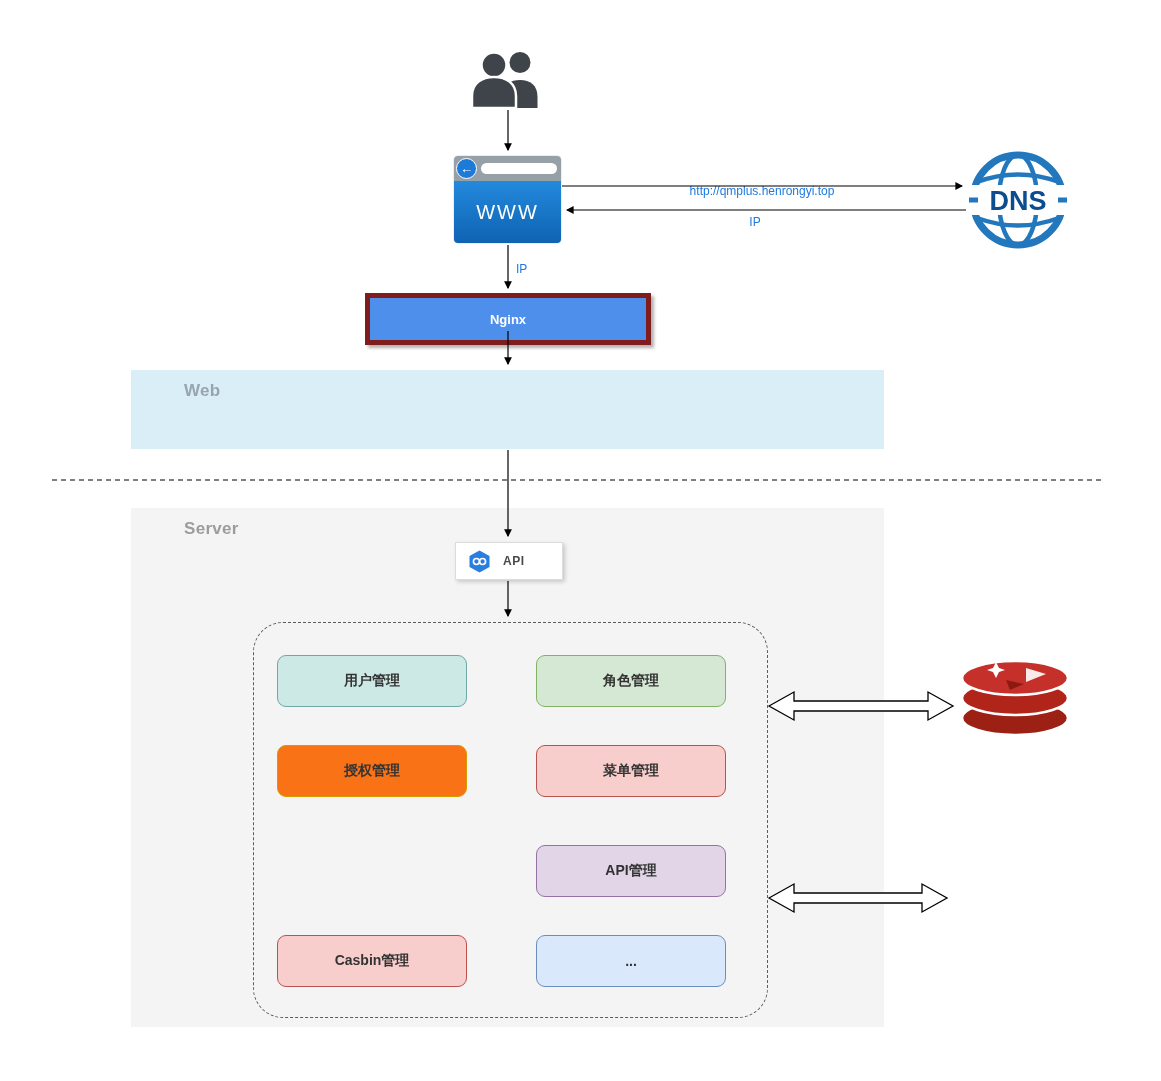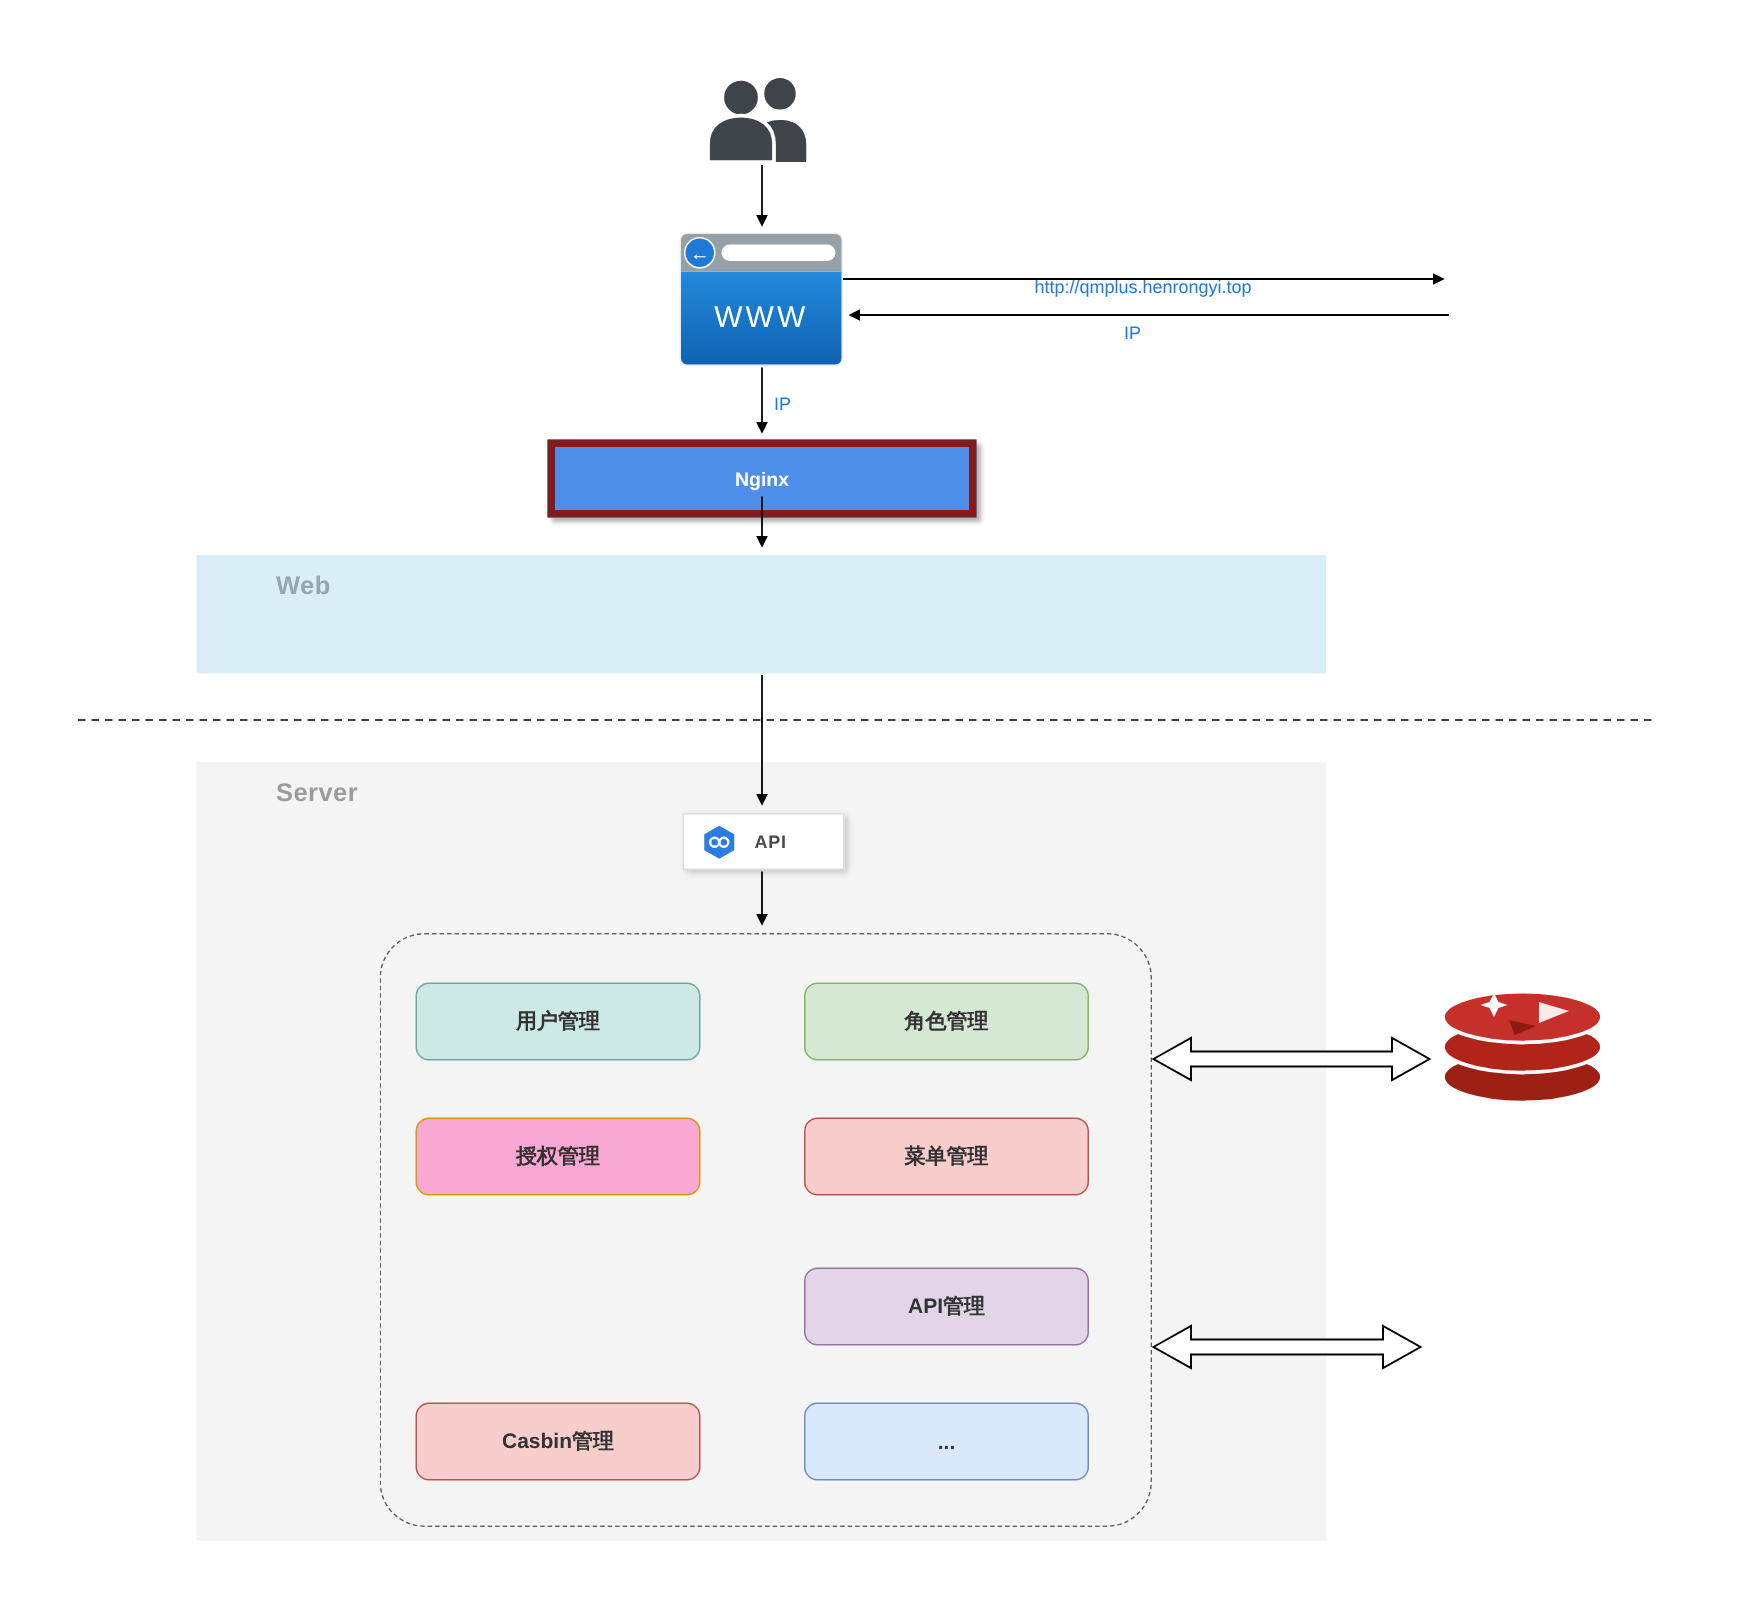--- a/index.html
+++ b/index.html
@@ -69,37 +69,49 @@
   </div>
 
   <div class="abs browser">
     <div class="browser-bar">
       <div class="back-btn">←</div>
       <div class="address-bar"></div>
     </div>
     <div class="browser-body">WWW</div>
   </div>
 
+  <div class="abs" style="left:968px; top:150px; width:100px; height:100px;">
+    <svg viewBox="0 0 100 100" width="100" height="100">
+      <circle cx="50" cy="50" r="45" fill="#fff" stroke="#2277bd" stroke-width="7"></circle>
+      <ellipse cx="50" cy="50" rx="19" ry="45" fill="none" stroke="#2277bd" stroke-width="4.5"></ellipse>
+      <path d="M9,32 Q50,17 91,32" fill="none" stroke="#2277bd" stroke-width="4.5"></path>
+      <path d="M9,68 Q50,83 91,68" fill="none" stroke="#2277bd" stroke-width="4.5"></path>
+      <rect x="-4" y="35" width="108" height="30" fill="#fff"></rect>
+      <line x1="1" y1="50" x2="10" y2="50" stroke="#2277bd" stroke-width="5"></line>
+      <line x1="90" y1="50" x2="99" y2="50" stroke="#2277bd" stroke-width="5"></line>
+      <text x="50" y="60" text-anchor="middle" font-size="27" font-weight="bold" fill="#0b4d8f">DNS</text>
+    </svg>
+  </div>
 
   <div class="abs nginx">Nginx</div>
 
   <div class="abs api-box">
     <svg viewBox="0 0 26 26" width="25" height="25">
       <polygon points="13,1.5 23.4,7.4 23.4,18.6 13,24.5 2.6,18.6 2.6,7.4" fill="#2a7de1"></polygon>
       <circle cx="9.8" cy="13" r="3.1" fill="none" stroke="#fff" stroke-width="1.7"></circle>
       <circle cx="16.2" cy="13" r="3.1" fill="none" stroke="#fff" stroke-width="1.7"></circle>
     </svg>
     <span class="api-label">API</span>
   </div>
 
   <div class="abs group"></div>
 
   <div class="module" style="left: 277px; top: 655px; background: rgb(204, 233, 230); border-color: rgb(111, 168, 163);">用户管理</div>
   <div class="module" style="left: 536px; top: 655px; background: rgb(213, 232, 212); border-color: rgb(130, 179, 102);">角色管理</div>
-  <div class="module" style="left: 277px; top: 745px; background: #f9a8d4; border-color: rgb(215, 155, 0);">授权管理</div>
+  <div class="module" style="left: 277px; top: 745px; background: #f97316; border-color: rgb(215, 155, 0);">授权管理</div>
   <div class="module" style="left: 536px; top: 745px; background: rgb(248, 206, 204); border-color: rgb(184, 84, 80);">菜单管理</div>
   <div class="module" style="left: 536px; top: 845px; background: rgb(225, 213, 231); border-color: rgb(150, 115, 166);">API管理</div>
   <div class="module" style="left: 277px; top: 935px; background: rgb(248, 206, 204); border-color: rgb(184, 84, 80);">Casbin管理</div>
   <div class="module" style="left: 536px; top: 935px; background: rgb(218, 232, 252); border-color: rgb(108, 142, 191);">...</div>
 
   <div class="abs" style="left:958px; top:650px; width:114px; height:88px;">
     <svg viewBox="0 0 114 88" width="114" height="88">
       <ellipse cx="57" cy="68" rx="53" ry="17" fill="#9c2014" stroke="#fff" stroke-width="2.5"></ellipse>
       <ellipse cx="57" cy="48" rx="53" ry="17" fill="#b02419" stroke="#fff" stroke-width="2.5"></ellipse>
       <ellipse cx="57" cy="28" rx="53" ry="17" fill="#c6302b" stroke="#fff" stroke-width="2.5"></ellipse>

